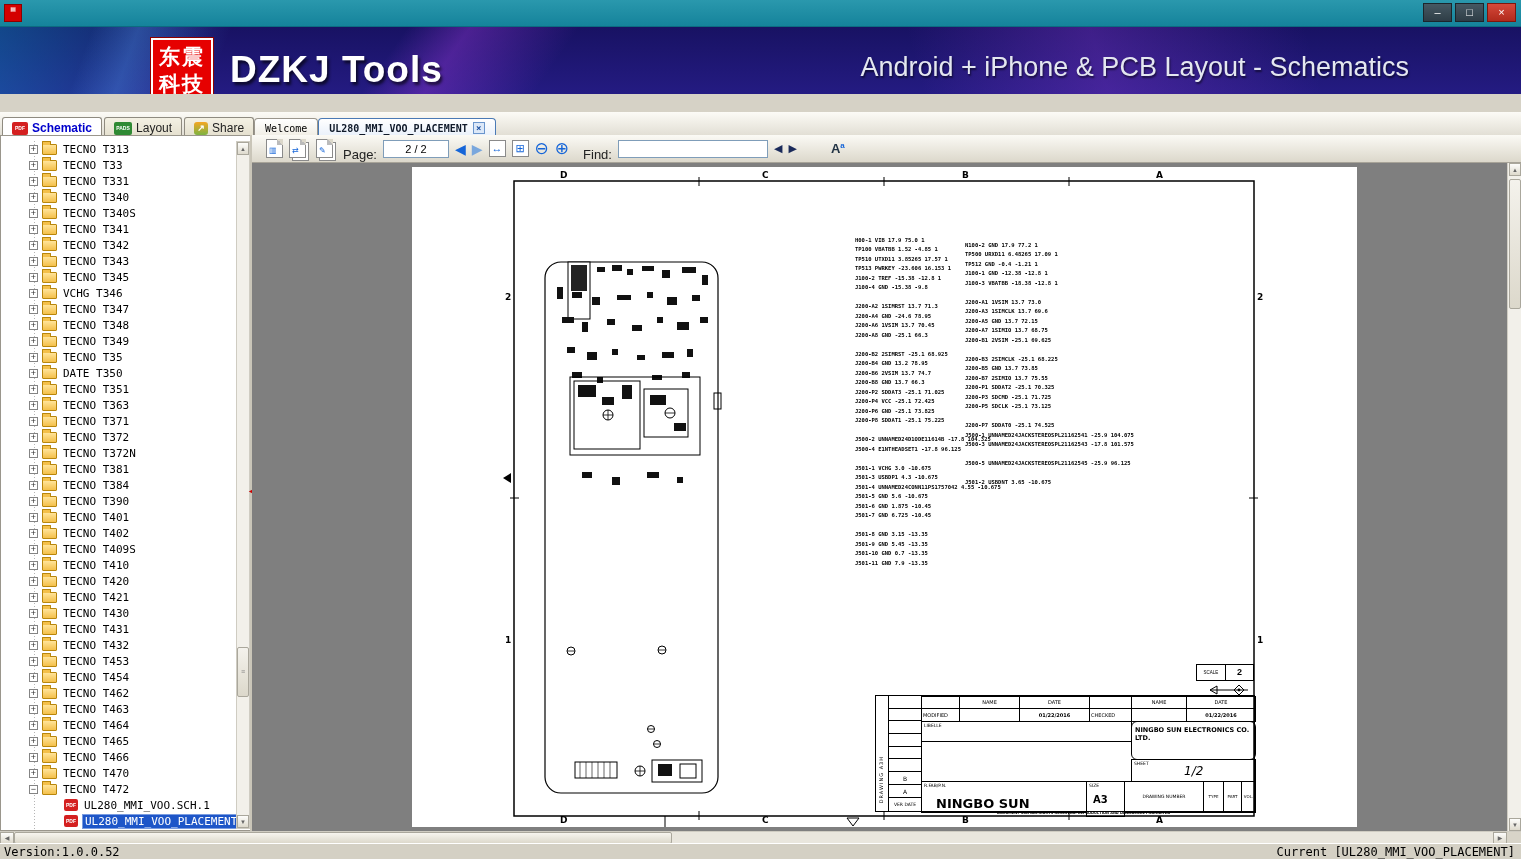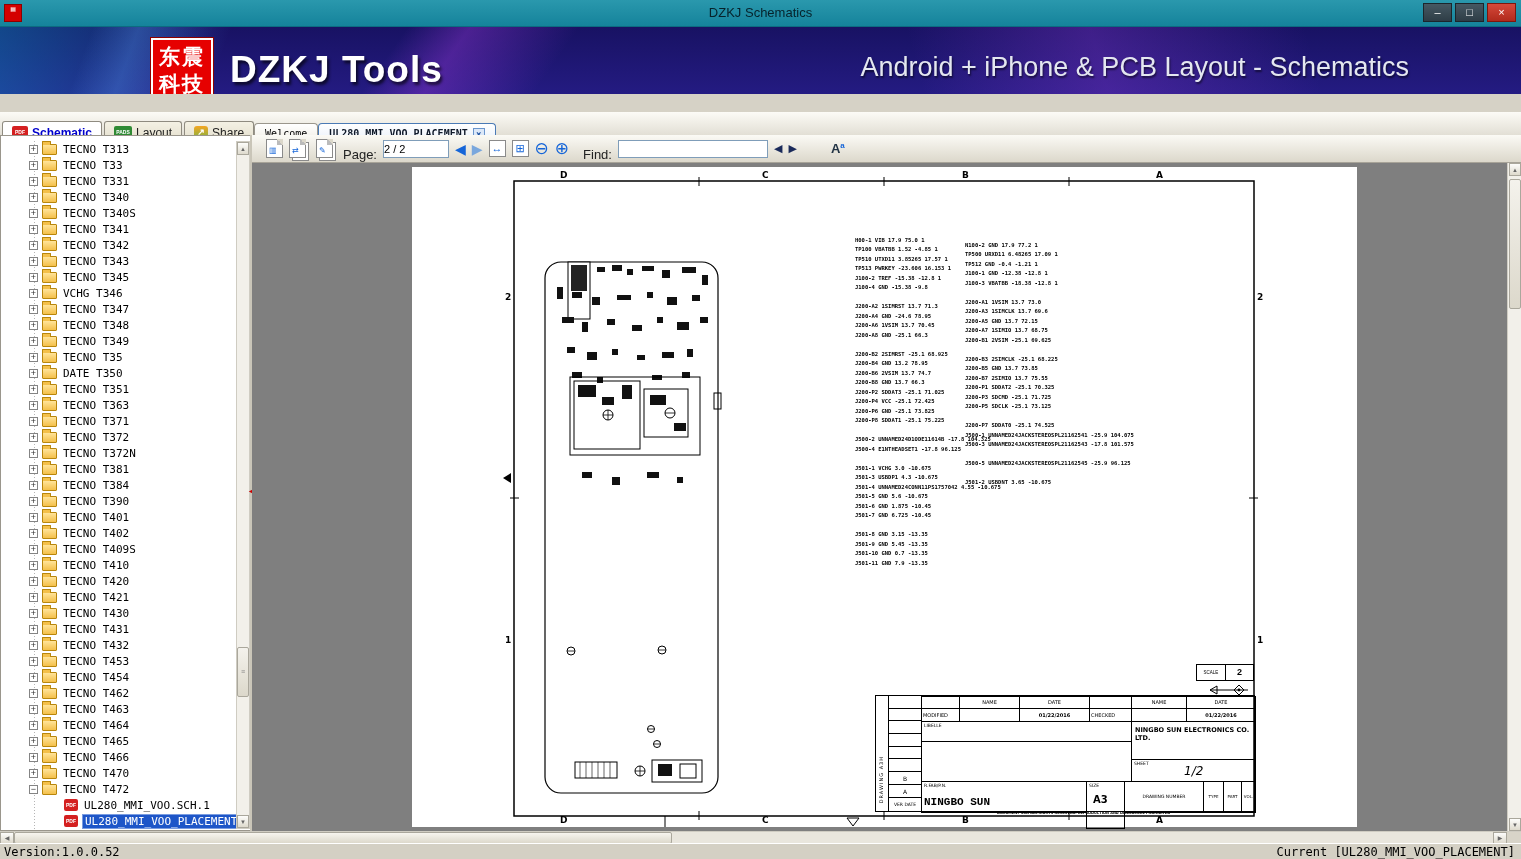--- a/index.html
+++ b/index.html
@@ -30,21 +30,21 @@
     border:1px solid #8d0000; box-shadow:inset 0 0 0 2px #fff; color:#fff; font-weight:bold;
     font-size:21px; line-height:27px; text-align:center; padding-top:5px; letter-spacing:2px; }
   .brand { position:absolute; left:230px; top:22px; font-size:37px; font-weight:bold; color:#fff;
     letter-spacing:1px; text-shadow:2px 3px 3px rgba(0,0,0,.65); }
   .tagline { position:absolute; right:112px; top:25px; font-size:27px; color:#e4e7f0;
     text-shadow:1px 2px 2px rgba(0,0,0,.55); }
 
   
   .tabrow { position:absolute; left:0; top:112px; width:100%; height:32px;
     background:linear-gradient(#fcfbf6,#d9d5c9); border-bottom:1px solid #97938a;
-    display:flex; align-items:flex-end; }
+    display:flex; align-items:center; }
   .app-tab { height:22px; display:flex; align-items:center; gap:4px; padding:0 9px; margin-left:2px;
     border:1px solid #8f8b80; border-bottom:none; border-radius:3px 3px 0 0;
     background:linear-gradient(#f4f1e4,#e2ddcb); font-size:12px; color:#222; cursor:default; }
   .app-tab.active { background:#fff; color:#0000cc; font-weight:bold; }
   .pdf-badge-tab { display:inline-block; width:16px; height:13px; background:#d42020; border-radius:2px;
     color:#fff; font-size:5px; font-weight:bold; line-height:13px; text-align:center; }
   .pads-badge { display:inline-block; width:18px; height:13px; background:#2f8a34; border-radius:2px;
     color:#fff; font-size:5px; font-weight:bold; line-height:13px; text-align:center; }
   .share-badge { display:inline-block; width:14px; height:13px; background:linear-gradient(#f5a623,#7cb342);
     border-radius:3px; color:#fff; font-size:9px; font-weight:bold; line-height:13px; text-align:center; }
@@ -87,21 +87,21 @@
   
   .toolbar { position:absolute; left:252px; top:135px; right:0; height:28px;
     background:linear-gradient(#fbfaf5,#dcd8cb); border-bottom:1px solid #a7a398;
     display:flex; align-items:center; gap:6px; padding-left:14px; }
   .tb-icon { width:17px; height:19px; background:#fff; border:1px solid #8a8a8a; position:relative; flex:none; }
   .tb-icon::after { content:""; position:absolute; right:-1px; top:-1px; width:6px; height:6px;
     background:linear-gradient(225deg,#dcd8cb 50%,#bbb 50%); }
   .tb-icon.double { box-shadow:3px 3px 0 -1px #fff, 3px 3px 0 0 #8a8a8a; margin-right:4px; }
   .tb-icon .mark { position:absolute; left:2px; bottom:2px; font-size:8px; color:#1565d8; line-height:8px; }
   .tb-label { font-size:13px; color:#222; flex:none;margin-top:12px; }
-  .page-input { width:66px; height:18px; border:1px solid #7f9db9; font-size:11px; text-align:left;
+  .page-input { width:66px; height:18px; border:1px solid #7f9db9; font-size:11px; text-align:center;
     font-family:"Liberation Sans",sans-serif; flex:none; }
   .nav-arrow { font-size:14px; color:#1565d8; flex:none; line-height:14px; }
   .nav-arrow.dim { color:#7aa7dd; }
   .fit-box { width:17px; height:17px; border:1px solid #8a8a8a; background:#fff; color:#1565d8;
     font-size:11px; line-height:15px; text-align:center; flex:none; }
   .zoom-glyph { font-size:17px; color:#1565d8; line-height:17px; flex:none; }
   .find-input { width:150px; height:18px; border:1px solid #7f9db9; font-size:11px; padding:0 3px; flex:none; }
   .find-nav { font-size:11px; color:#1a2a5a; flex:none; }
   .font-aa { font-size:13px; font-weight:bold; color:#234; flex:none;margin-left:28px; }
   .font-aa sup { font-size:8px; color:#1565d8; }
@@ -151,21 +151,20 @@
   .status-left { position:absolute; left:4px; top:1px; }
   .status-right { position:absolute; right:6px; top:1px; }
 </style>
 </head>
 <body>
 
 <div id="app">
 
   <div class="titlebar">
     <div class="app-icon">▦</div>
-    <div class="title-text">DZKJ Schematics</div>
     <div class="win-btns">
       <div class="win-btn">–</div>
       <div class="win-btn">□</div>
       <div class="win-btn close">×</div>
     </div>
   </div>
 
   <div class="banner">
     <div class="logo-box">
       <div>东震</div>
@@ -646,30 +645,30 @@
         <div class="tbc" style="left:310px;top:0;width:70px;height:13px;text-align:center;line-height:11px;">DATE</div>
         <div class="tbc" style="left:45px;top:12px;width:39px;height:14px;line-height:12px;padding-left:1px;">MODIFIED</div>
         <div class="tbc" style="left:83px;top:12px;width:61px;height:14px;"></div>
         <div class="tbc" style="left:143px;top:12px;width:71px;height:14px;text-align:center;line-height:12px;font-weight:bold;">01/22/2016</div>
         <div class="tbc" style="left:213px;top:12px;width:43px;height:14px;line-height:12px;padding-left:1px;">CHECKED</div>
         <div class="tbc" style="left:255px;top:12px;width:56px;height:14px;"></div>
         <div class="tbc" style="left:310px;top:12px;width:70px;height:14px;text-align:center;line-height:12px;font-weight:bold;">01/22/2016</div>
         <div class="tbc" style="left:45px;top:25px;width:211px;height:21px;">
           <span class="lbl">LIBELLE</span>
         </div>
-        <div class="tbc" style="left:255px;top:25px;width:125px;height:39px;font-size:6.5px;font-weight:bold;padding:4px 3px;">NINGBO SUN ELECTRONICS CO. LTD.</div>
+        <div class="tbc" style="left:255px;top:25px;width:125px;height:39px;font-size:6.5px;font-weight:bold;padding:4px 3px;border-radius:6px;">NINGBO SUN ELECTRONICS CO. LTD.</div>
         <div class="tbc" style="left:255px;top:63px;width:125px;height:23px;">
           <span class="lbl">SHEET</span>
           <span style="position:absolute;left:52px;top:4px;font-size:12px;font-style:italic;">1/2</span>
         </div>
         <div class="tbc" style="left:45px;top:85px;width:166px;height:32px;">
           <span class="lbl">R.FAB/P.N.</span>
-          <span style="position:absolute;left:2px;top:14px;font-size:11px;font-weight:bold;font-family:Liberation Mono, monospace;">NINGBO SUN</span>
-        </div>
-        <div class="tbc" style="left:210px;top:85px;width:39px;height:48px;">
+          <span style="position:absolute;left:14px;top:14px;font-size:13px;font-weight:bold;">NINGBO SUN</span>
+        </div>
+        <div class="tbc" style="left:210px;top:85px;width:39px;height:36px;">
           <span class="lbl">SIZE</span>
           <span style="position:absolute;left:6px;top:12px;font-size:10px;font-weight:bold;">A3</span>
         </div>
         <div class="tbc" style="left:248px;top:85px;width:80px;height:32px;text-align:center;line-height:30px;font-size:4.5px;">DRAWING NUMBER</div>
         <div class="tbc" style="left:327px;top:85px;width:21px;height:32px;text-align:center;line-height:30px;font-size:4px;">TYPE</div>
         <div class="tbc" style="left:347px;top:85px;width:19px;height:32px;text-align:center;line-height:30px;font-size:4px;">PART</div>
         <div class="tbc" style="left:365px;top:85px;width:15px;height:32px;text-align:center;line-height:30px;font-size:4px;">VOL.</div>
       </div>
 
       <div class="footer-note">DOCUMENT SUN ALL RIGHTS RESERVED. REPRODUCTION AND DISCLOSURE PROHIBITED</div>

